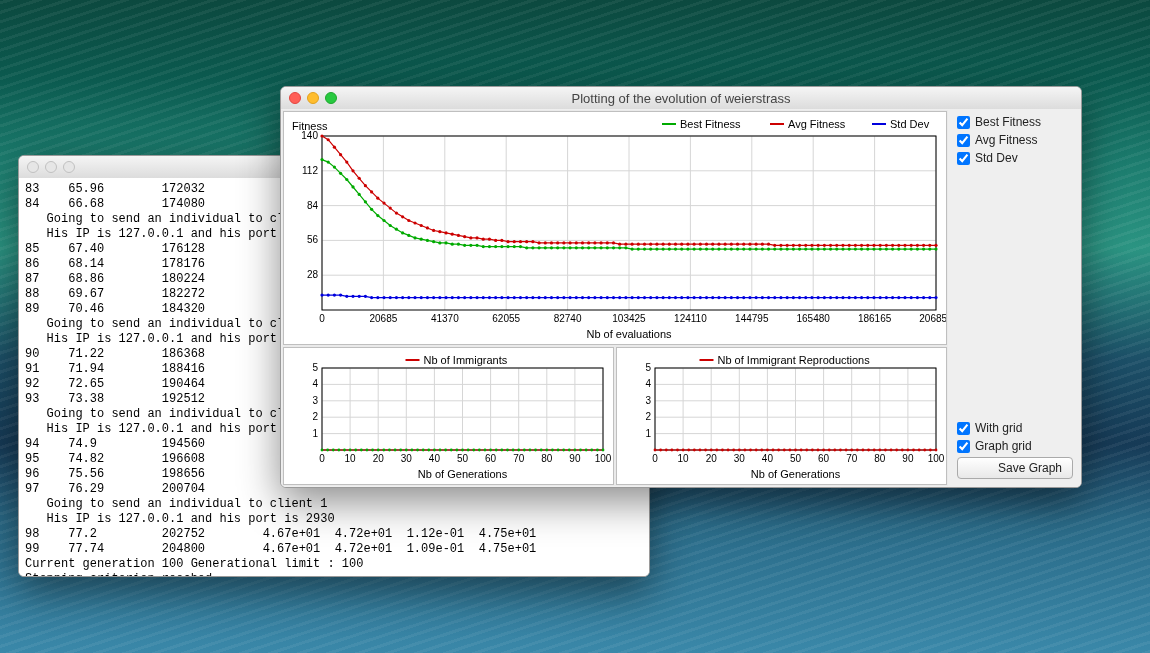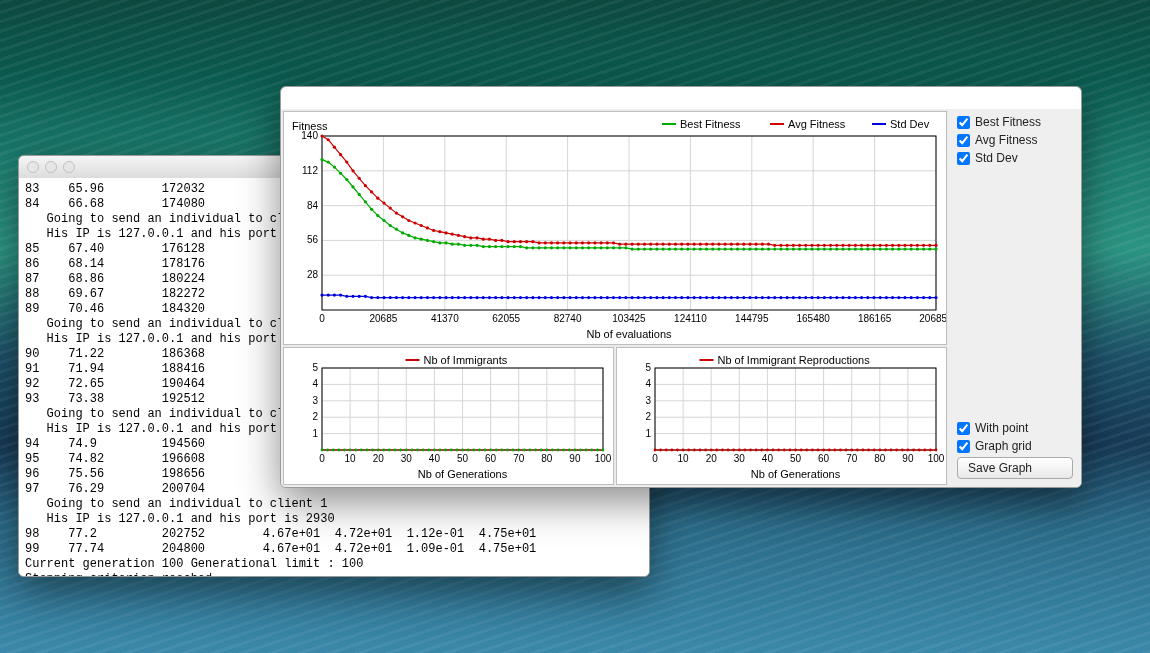--- a/index.html
+++ b/index.html
@@ -25,21 +25,21 @@
   #term-pre{margin:0;padding:4px 6px;font-family:"Menlo","Consolas","Liberation Mono",monospace;font-size:12px;line-height:15px;color:#000;white-space:pre}
 
   
   #plot-win{left:280px;top:86px;width:800px;height:400px;z-index:2}
   #plot-body{position:absolute;top:22px;left:0;right:0;bottom:0;display:flex;background:#efefef}
   #plots-col{flex:1;display:flex;flex-direction:column}
   #side-col{width:116px;background:#efefef;padding:6px 8px 8px;display:flex;flex-direction:column;gap:4px;font-size:12px}
   #side-col .spacer{flex:1}
   .chk{display:flex;align-items:center;gap:5px;cursor:pointer}
   .chk input{margin:0}
-  .btn{display:inline-block;padding:3px 10px;border:1px solid #aaa;border-radius:4px;background:linear-gradient(#fff,#e8e8e8);font-size:12px;text-align:left;cursor:pointer;box-shadow:0 1px 0 #fff inset}
+  .btn{display:inline-block;padding:3px 10px;border:1px solid #aaa;border-radius:4px;background:linear-gradient(#fff,#e8e8e8);font-size:12px;text-align:right;cursor:pointer;box-shadow:0 1px 0 #fff inset}
   .panel{background:#fff;border:1px solid #bfbfbf;box-shadow:inset 0 1px 0 #fff,0 0 0 1px rgba(0,0,0,.02)}
   #main-plot{margin:2px;height:232px;position:relative}
   #mini-row{display:flex;gap:2px;margin:0 2px 2px}
   .mini-plot{flex:1;height:136px;position:relative}
   svg{display:block}
   .axis-label{font-size:11px;fill:#000}
   .tick-label{font-size:10px;fill:#000}
   .legend-label{font-size:11px;fill:#000}
   </style>
 </head>
@@ -85,20 +85,28 @@
    His IP is 127.0.0.1 and his port is 2930
 98    77.2         202752        4.67e+01  4.72e+01  1.12e-01  4.75e+01
 99    77.74        204800        4.67e+01  4.72e+01  1.09e-01  4.75e+01
 Current generation 100 Generational limit : 100
 Stopping criterion reached
 testApples-Mac:weierstrass testapple$ </pre>
     </div>
   </div>
 
   <div id="plot-win" class="osx-window">
+    <div class="titlebar">
+      <div class="traffic">
+        <span class="dot" style="background:#ff5f57;border:1px solid #e24640"></span>
+        <span class="dot" style="background:#ffbd2e;border:1px solid #e1a11e"></span>
+        <span class="dot" style="background:#28c940;border:1px solid #1ea82e"></span>
+      </div>
+      <div class="title-text">Plotting of the evolution of weierstrass</div>
+    </div>
     <div id="plot-body">
       <div id="plots-col">
         <div id="main-plot" class="panel">
             <svg width="662" height="232">
               <line x1="38" y1="163.2" x2="652" y2="163.2" stroke="#d6d6d6" stroke-width="1"></line>
               <text x="34" y="166.2" text-anchor="end" class="tick-label">28</text>
               <line x1="38" y1="128.39999999999998" x2="652" y2="128.39999999999998" stroke="#d6d6d6" stroke-width="1"></line>
               <text x="34" y="131.39999999999998" text-anchor="end" class="tick-label">56</text>
               <line x1="38" y1="93.60000000000001" x2="652" y2="93.60000000000001" stroke="#d6d6d6" stroke-width="1"></line>
               <text x="34" y="96.60000000000001" text-anchor="end" class="tick-label">84</text>
@@ -638,21 +646,21 @@
             <input type="checkbox" checked="" style="">
             <span>Avg Fitness</span>
           </label>
         <label class="chk">
             <input type="checkbox" checked="" style="">
             <span>Std Dev</span>
           </label>
         <div class="spacer"></div>
         <label class="chk">
             <input type="checkbox" checked="" style="">
-            <span>With point</span>
+            <span>With grid</span>
           </label>
         <label class="chk">
             <input type="checkbox" checked="" style="">
             <span>Graph grid</span>
           </label>
         <div class="btn">Save Graph</div>
       </div>
     </div>
   </div>
 

